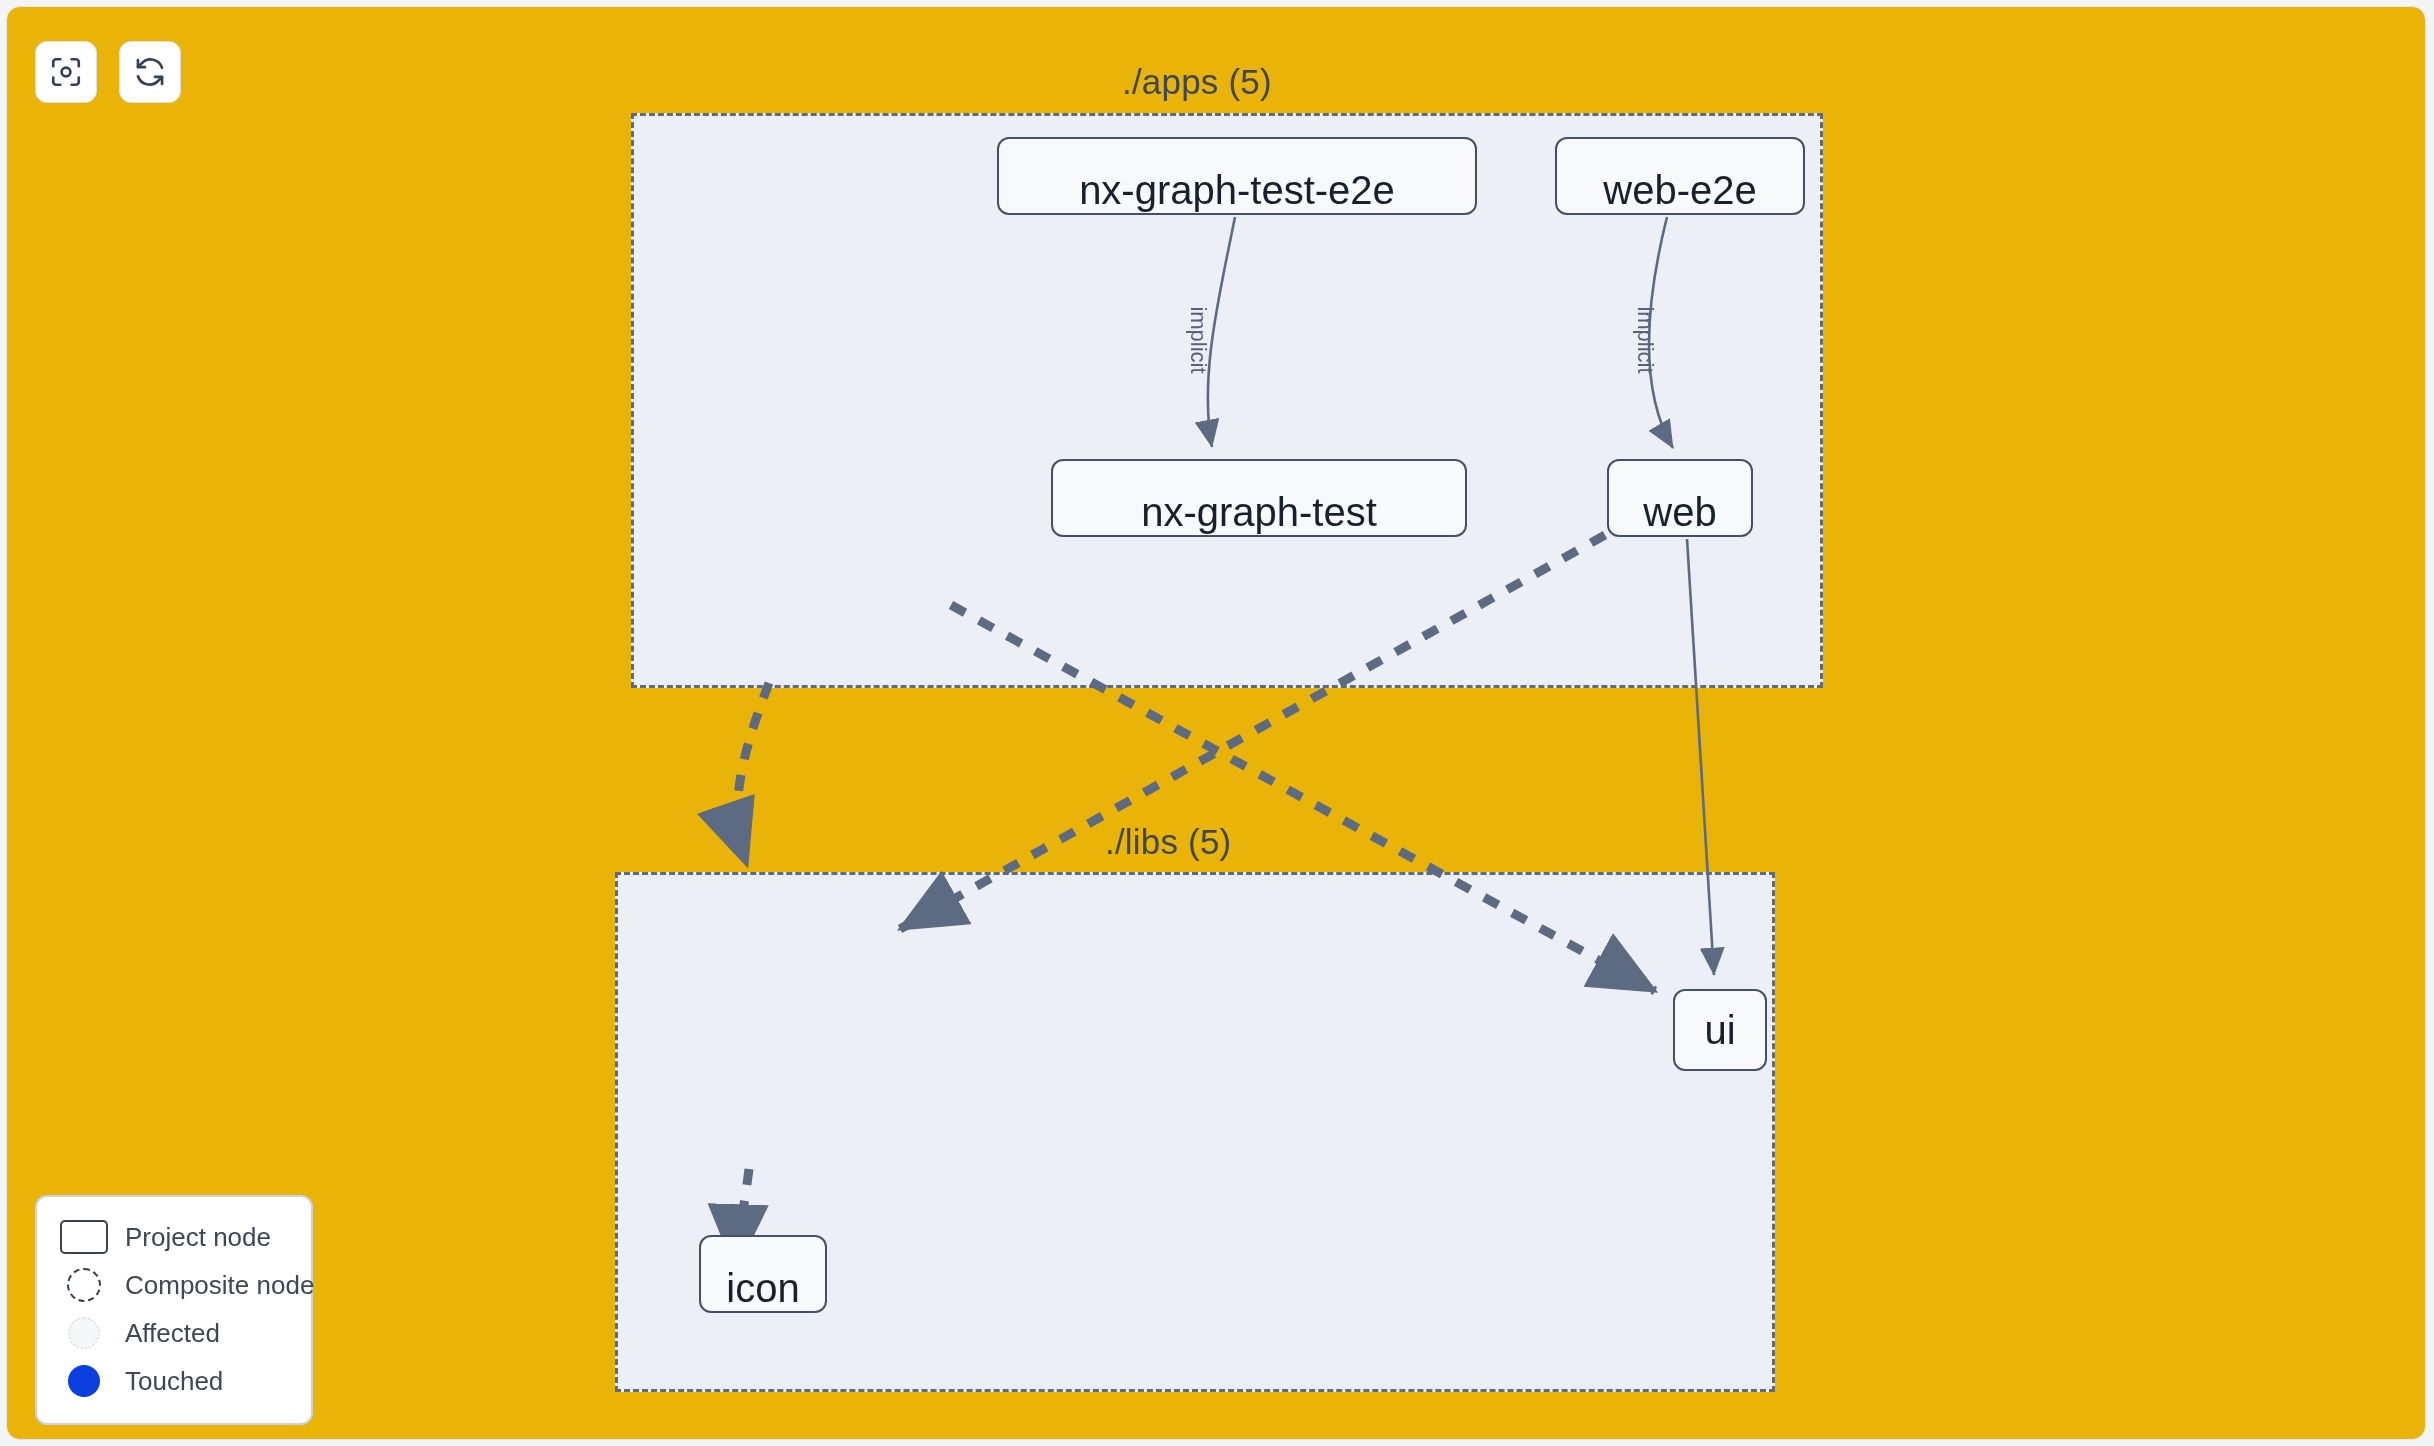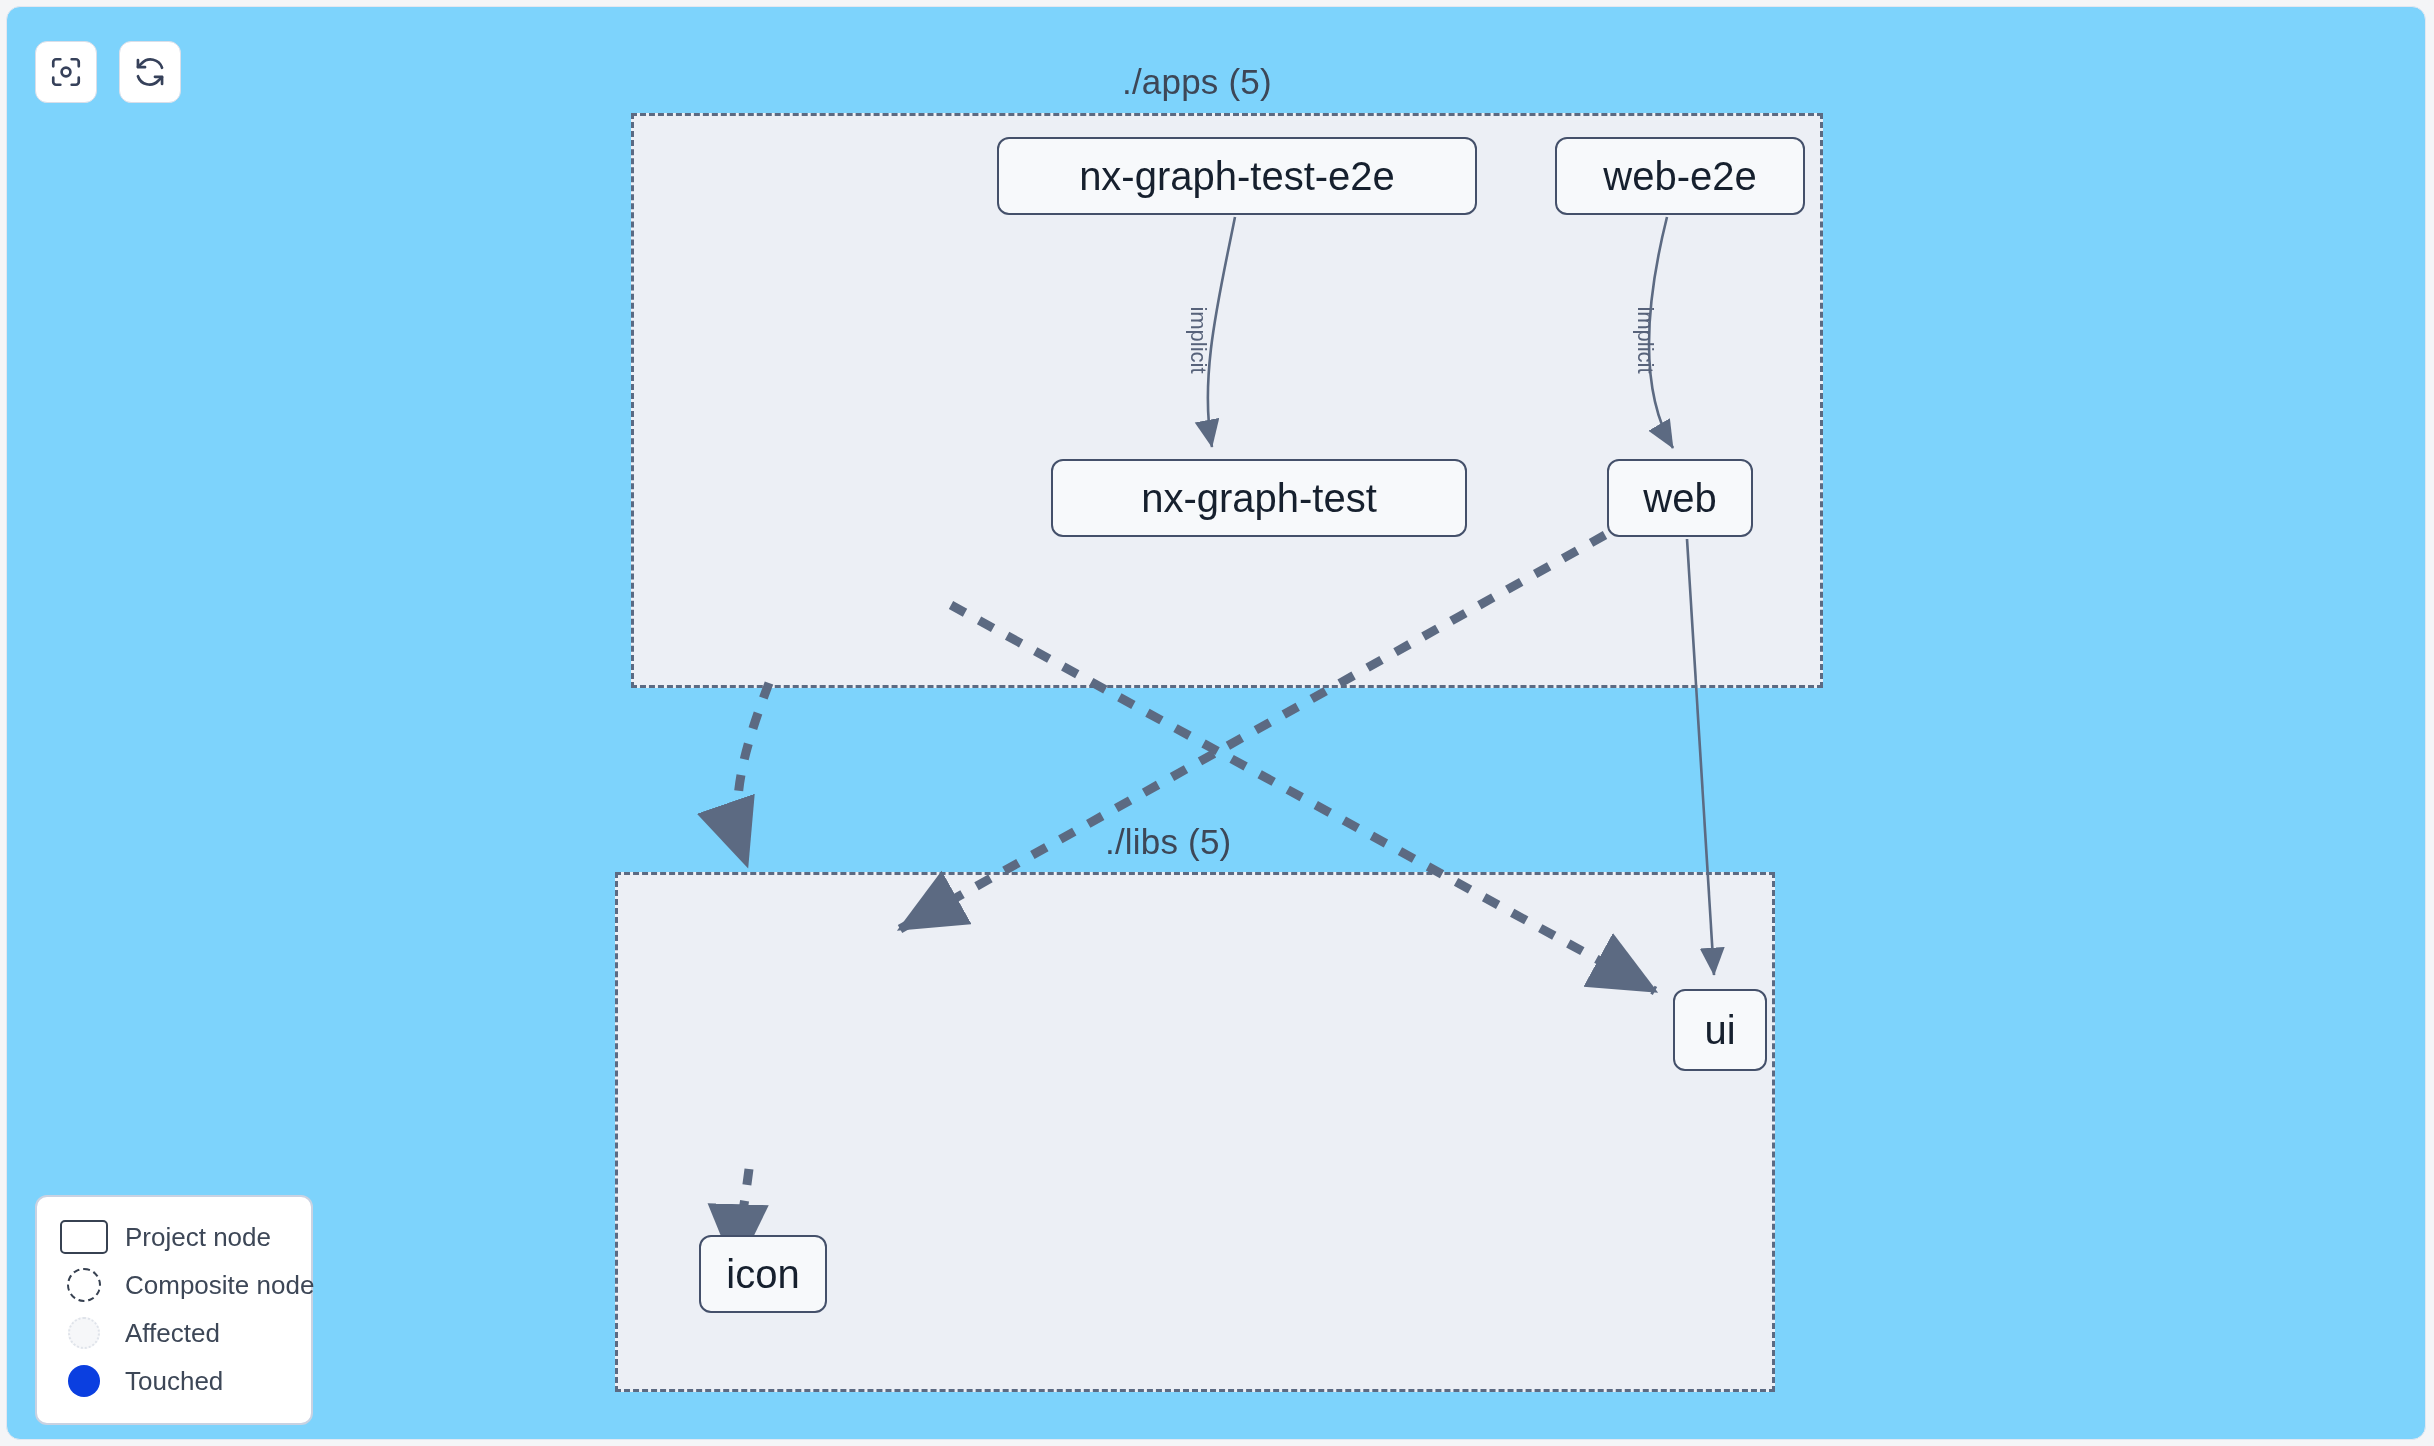--- a/index.html
+++ b/index.html
@@ -6,21 +6,21 @@
     margin: 0; padding: 0;
     width: 2434px; height: 1446px;
     background: #f4f5f7;
     font-family: "Liberation Sans", sans-serif;
     overflow: hidden;
   }
   #app-shell {
     position: absolute;
     left: 6px; top: 6px;
     width: 2420px; height: 1434px;
-    background: #7dd3fc;
+    background: #eab308;
     border: 1px solid #e3e7f0;
     border-radius: 14px;
     box-sizing: border-box;
     overflow: hidden;
   }
 
   
   #toolbar {
     position: absolute;
     left: 28px; top: 34px;
@@ -75,21 +75,21 @@
   }
 
   
   .node {
     position: absolute;
     background: #f7f9fb;
     border: 2px solid #44506a;
     border-radius: 12px;
     box-sizing: border-box;
     display: flex;
-    align-items: center;
+    align-items: flex-end;
     justify-content: center;
     color: #16202e;
     font-size: 40px;
     z-index: 25;
     cursor: pointer;
     white-space: nowrap;
     padding: 0 24px;
   }
 
   

